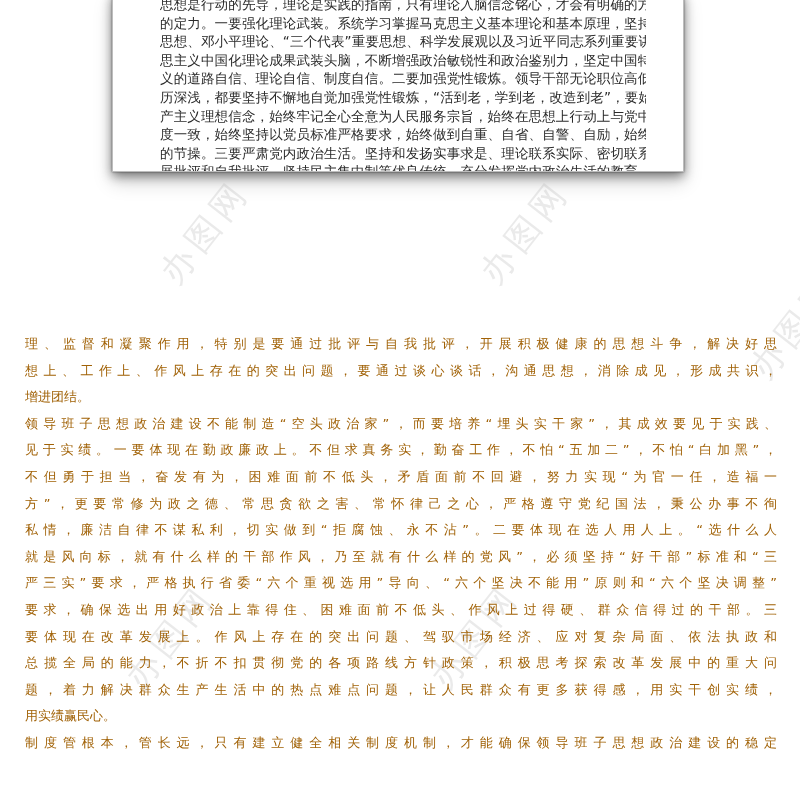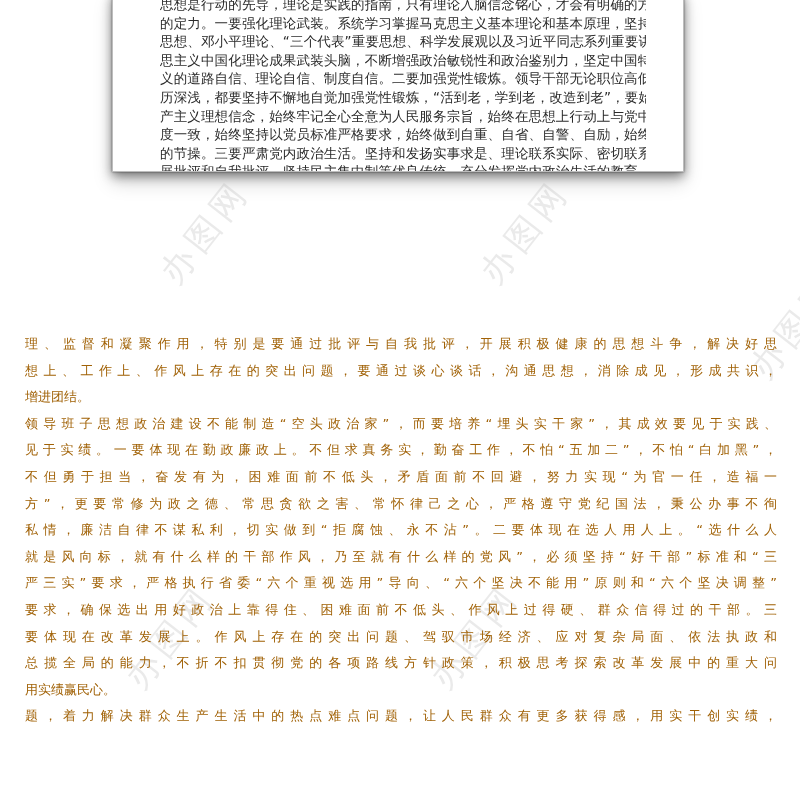--- a/index.html
+++ b/index.html
@@ -114,17 +114,18 @@
     <span class="body-line">领导班子思想政治建设不能制造“空头政治家”，而要培养“埋头实干家”，其成效要见于实践、</span>
     <span class="body-line">见于实绩。一要体现在勤政廉政上。不但求真务实，勤奋工作，不怕“五加二”，不怕“白加黑”，</span>
     <span class="body-line">不但勇于担当，奋发有为，困难面前不低头，矛盾面前不回避，努力实现“为官一任，造福一</span>
     <span class="body-line">方”，更要常修为政之德、常思贪欲之害、常怀律己之心，严格遵守党纪国法，秉公办事不徇</span>
     <span class="body-line">私情，廉洁自律不谋私利，切实做到“拒腐蚀、永不沾”。二要体现在选人用人上。“选什么人</span>
     <span class="body-line">就是风向标，就有什么样的干部作风，乃至就有什么样的党风”，必须坚持“好干部”标准和“三</span>
     <span class="body-line">严三实”要求，严格执行省委“六个重视选用”导向、“六个坚决不能用”原则和“六个坚决调整”</span>
     <span class="body-line">要求，确保选出用好政治上靠得住、困难面前不低头、作风上过得硬、群众信得过的干部。三</span>
     <span class="body-line">要体现在改革发展上。作风上存在的突出问题、驾驭市场经济、应对复杂局面、依法执政和</span>
     <span class="body-line">总揽全局的能力，不折不扣贯彻党的各项路线方针政策，积极思考探索改革发展中的重大问</span>
+    <span class="body-line">题，着力解决群众生产生活中的热点难点问题，让人民群众有更多获得感，用实干创实绩，</span>
     <span class="body-line short">用实绩赢民心。</span>
-    <span class="body-line">题，着力解决群众生产生活中的热点难点问题，让人民群众有更多获得感，用实干创实绩，</span>
+    <span class="body-line">制度管根本，管长远，只有建立健全相关制度机制，才能确保领导班子思想政治建设的稳定</span>
   </div>
 
 </div>
 
 </body></html>

